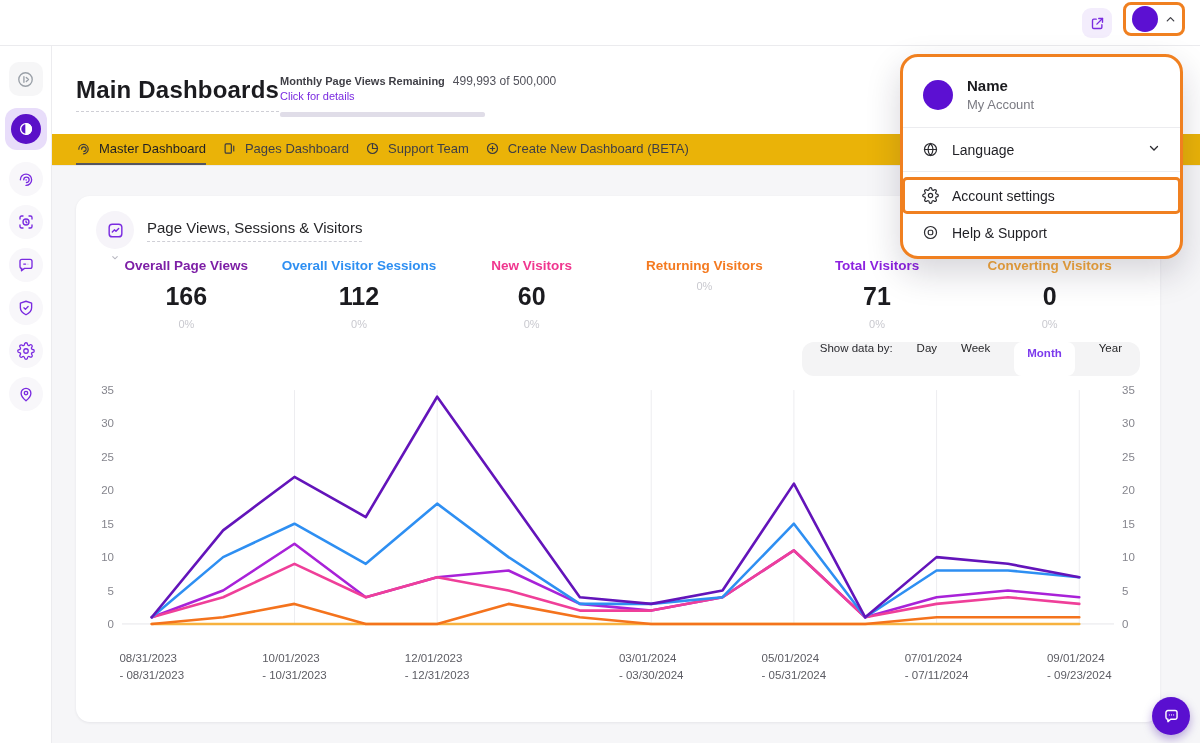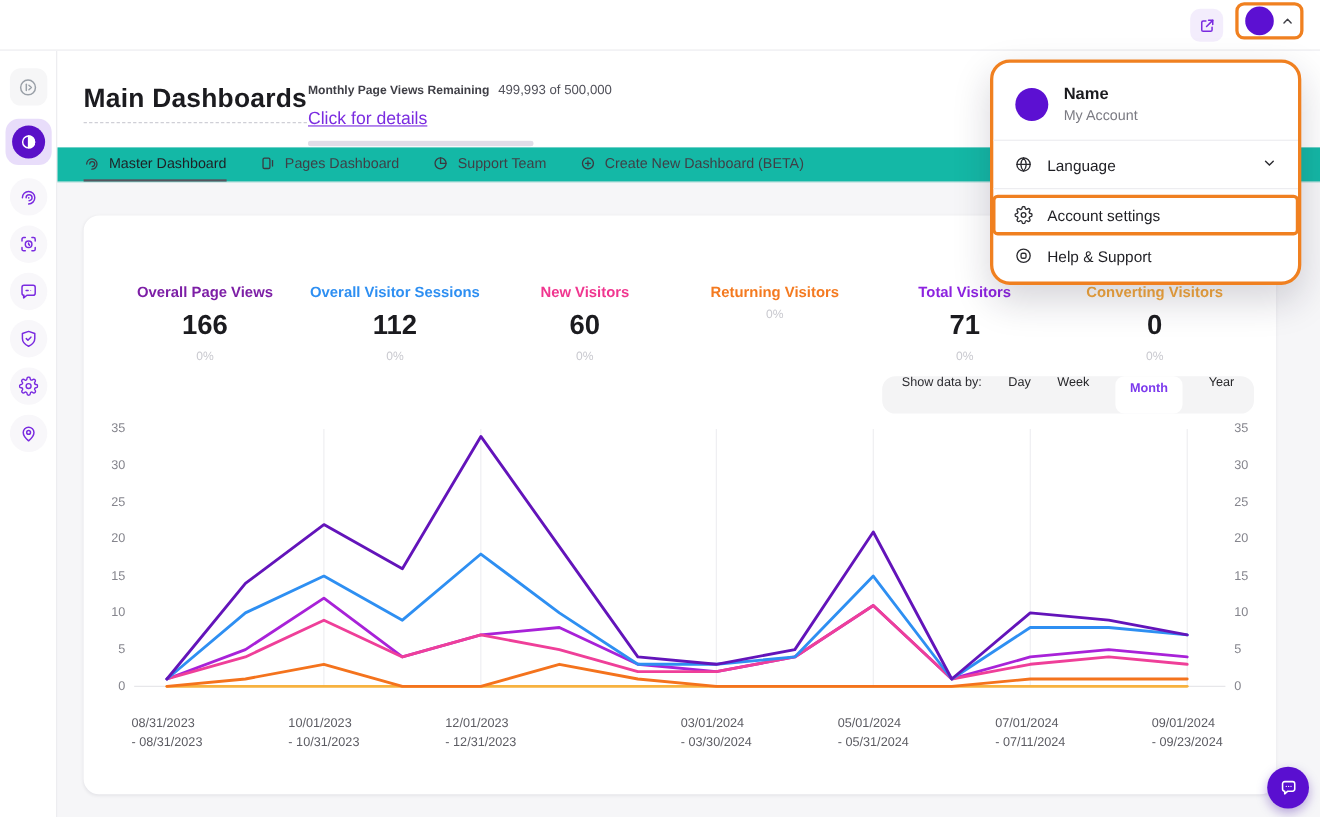--- a/index.html
+++ b/index.html
@@ -21,29 +21,29 @@
   .sb-active { width:42px; height:42px; border-radius:12px; background:#e8ddfa; display:flex; align-items:center; justify-content:center; margin:3px 0; cursor:pointer; }
   .sb-active .inner { width:30px; height:30px; border-radius:50%; background:#5a10c8; color:#fff; display:flex; align-items:center; justify-content:center; }
 
   
   .pagehead { position:absolute; top:46px; left:52px; right:0; height:88px; background:#fff; }
   .page-title { position:absolute; left:24px; top:30px; font-size:24px; font-weight:700; color:#1b1b1f; letter-spacing:.2px; padding-bottom:7px; border-bottom:1px dashed #cfcfd6; }
   .usage { position:absolute; left:228px; top:28px; width:212px; }
   .usage-row { display:flex; align-items:baseline; gap:8px; white-space:nowrap; }
   .usage-label { font-size:11px; font-weight:700; color:#3f3f46; }
   .usage-value { font-size:12px; color:#52525b; }
-  .usage-link { font-size:16px; color:#7a2be0; margin-top:12px; cursor:pointer;text-decoration:underline; }
+  .usage-link { font-size:11px; color:#7a2be0; margin-top:2px; cursor:pointer; }
   .usage-bar { margin-top:10px; width:205px; height:5px; border-radius:3px; background:#ececef; overflow:hidden; }
   .usage-fill { height:100%; width:99.9%; background:#e0dde8; }
   .updates-pill { position:absolute; left:703px; top:40px; height:29px; background:#f4f4f5; border-radius:10px; display:flex; align-items:center; gap:9px; padding:0 12px; font-size:13px; color:#27272a; cursor:pointer; }
   .updates-pill .r { color:#7a2be0; display:flex; }
   .updates-pill .c { color:#52525b; display:flex; }
 
   
-  .tabs { position:absolute; top:134px; left:52px; right:0; height:32px; background:#14b8a6; border-bottom:1px solid #e9e9ec; display:flex; align-items:stretch; gap:30px; padding-left:24px; }
+  .tabs { position:absolute; top:134px; left:52px; right:0; height:32px; background:#eab308; border-bottom:1px solid #e9e9ec; display:flex; align-items:stretch; gap:16px; padding-left:24px; }
   .tab { display:flex; align-items:center; gap:8px; font-size:13px; color:#3f3f46; cursor:pointer; border-bottom:2px solid transparent; }
   .tab svg { color:#3a3a40; }
   .tab.active { border-bottom-color:#55555e; color:#1f1f24; }
 
   
   .content { position:absolute; top:166px; left:52px; right:0; bottom:0; background:#f6f6f8; }
   .card { position:absolute; left:24px; top:30px; width:1084px; height:526px; background:#fff; border-radius:14px; box-shadow:0 1px 3px rgba(20,20,40,.07); }
   .card-head { position:absolute; top:12px; left:20px; right:16px; height:44px; display:flex; align-items:center; }
   .ch-icon { position:relative; width:38px; height:38px; border-radius:50%; background:#f6f4f9; color:#7a2be0; display:flex; align-items:center; justify-content:center; }
   .ch-icon .mini { position:absolute; left:50%; transform:translateX(-50%); top:37px; color:#b9b9c2; }
@@ -213,20 +213,44 @@
           <circle cx="12" cy="12" r="8"></circle>
           <path d="M12 8.5v7M8.5 12h7"></path>
         </svg>
       <span>Create New Dashboard (BETA)</span>
     </div>
   </div>
 
   <div class="content">
     <div class="card">
 
+      <div class="card-head">
+        <div class="ch-icon">
+          <svg width="19" height="19" viewBox="0 0 24 24" fill="none" stroke="currentColor" stroke-width="1.8" stroke-linecap="round" stroke-linejoin="round">
+              <rect x="4" y="4" width="16" height="16" rx="4"></rect>
+              <path d="M8 14l2.6-2.8 2 1.8 3.4-3.6"></path>
+            </svg>
+          <span class="mini">
+            <svg width="9" height="9" viewBox="0 0 24 24" fill="none" stroke="currentColor" stroke-width="3" stroke-linecap="round">
+                <path d="M6 9.5l6 6 6-6"></path>
+              </svg>
+          </span>
+        </div>
+        <div class="card-title">Page Views, Sessions &amp; Visitors</div>
+        <div class="export-btn">
+          <svg width="15" height="15" viewBox="0 0 24 24" fill="none" stroke="currentColor" stroke-width="1.9" stroke-linecap="round" stroke-linejoin="round">
+              <path d="M12 14V4"></path>
+              <path d="M8.2 7.2L12 3.4l3.8 3.8"></path>
+              <path d="M4.5 14.5v3a2.5 2.5 0 0 0 2.5 2.5h10a2.5 2.5 0 0 0 2.5-2.5v-3"></path>
+            </svg>
+          <svg width="11" height="11" viewBox="0 0 24 24" fill="none" stroke="currentColor" stroke-width="2.4" stroke-linecap="round">
+              <path d="M6 9.5l6 6 6-6"></path>
+            </svg>
+        </div>
+      </div>
 
       <div class="metrics">
         <div class="metric">
           <div class="metric-label" style="color: rgb(125, 31, 166);">Overall Page Views</div>
           <div class="metric-value">166</div>
           <div class="metric-delta">0%</div>
         </div>
         <div class="metric">
           <div class="metric-label" style="color: rgb(46, 143, 242);">Overall Visitor Sessions</div>
           <div class="metric-value">112</div>

